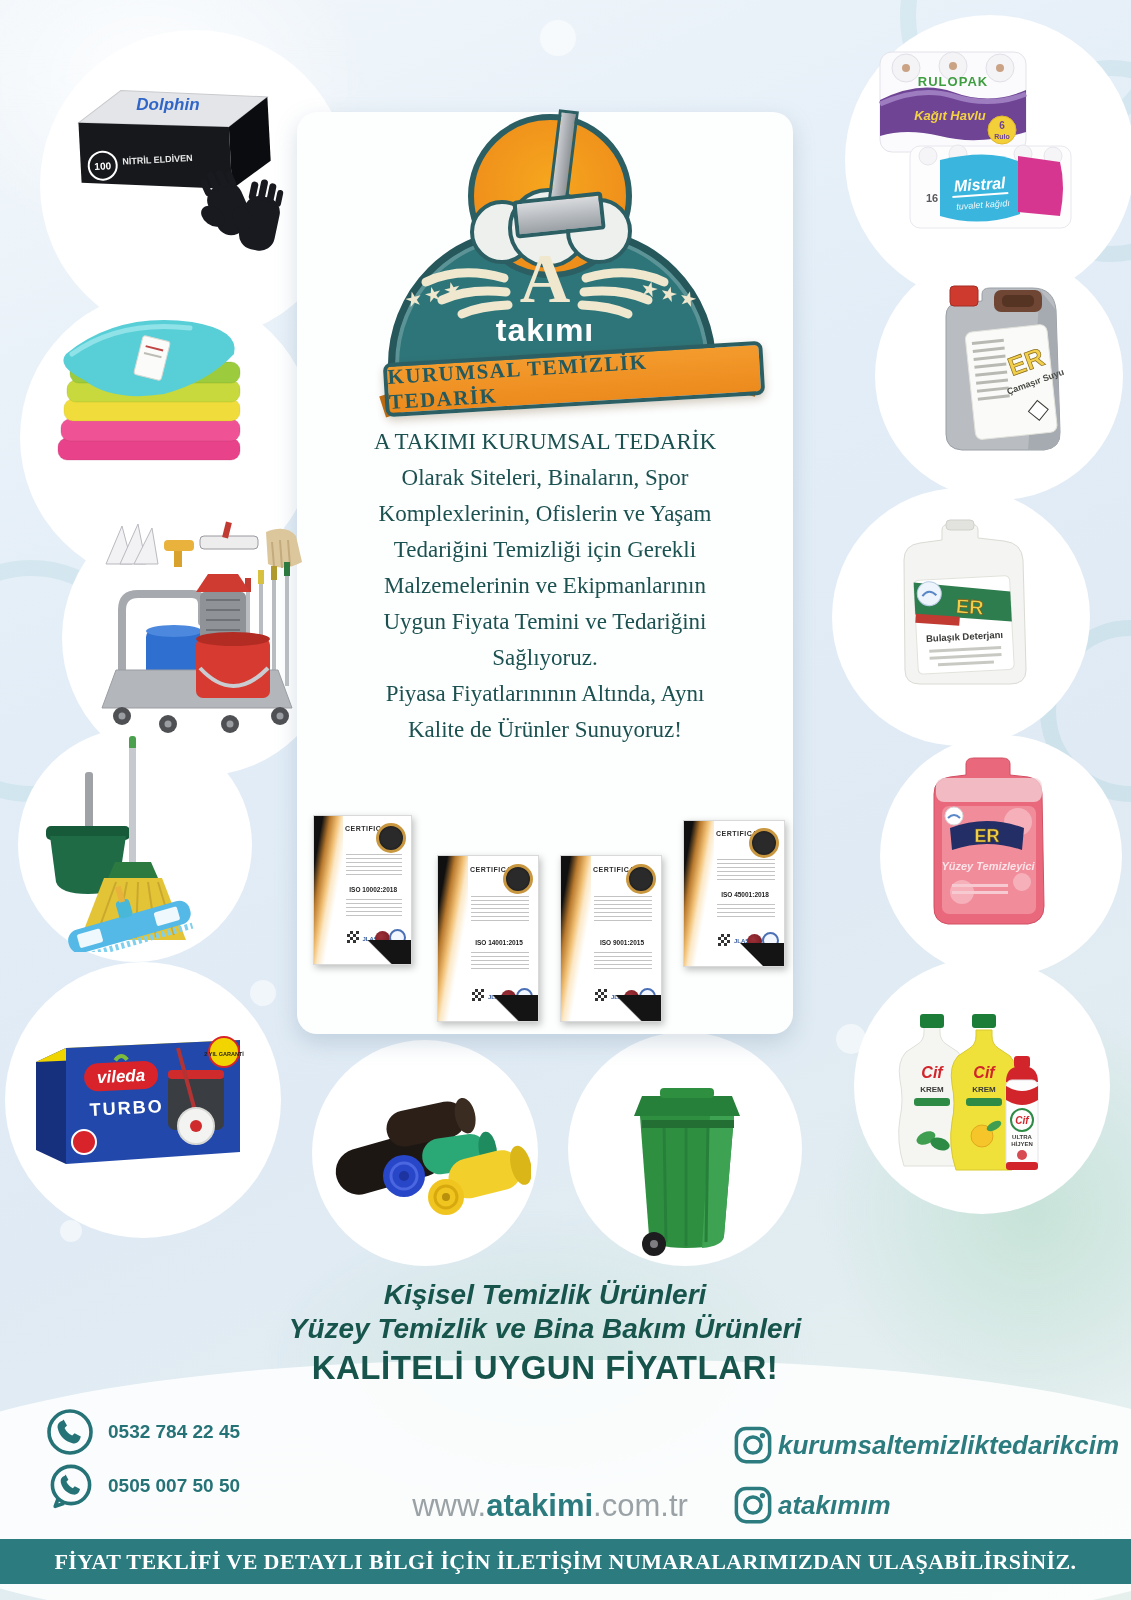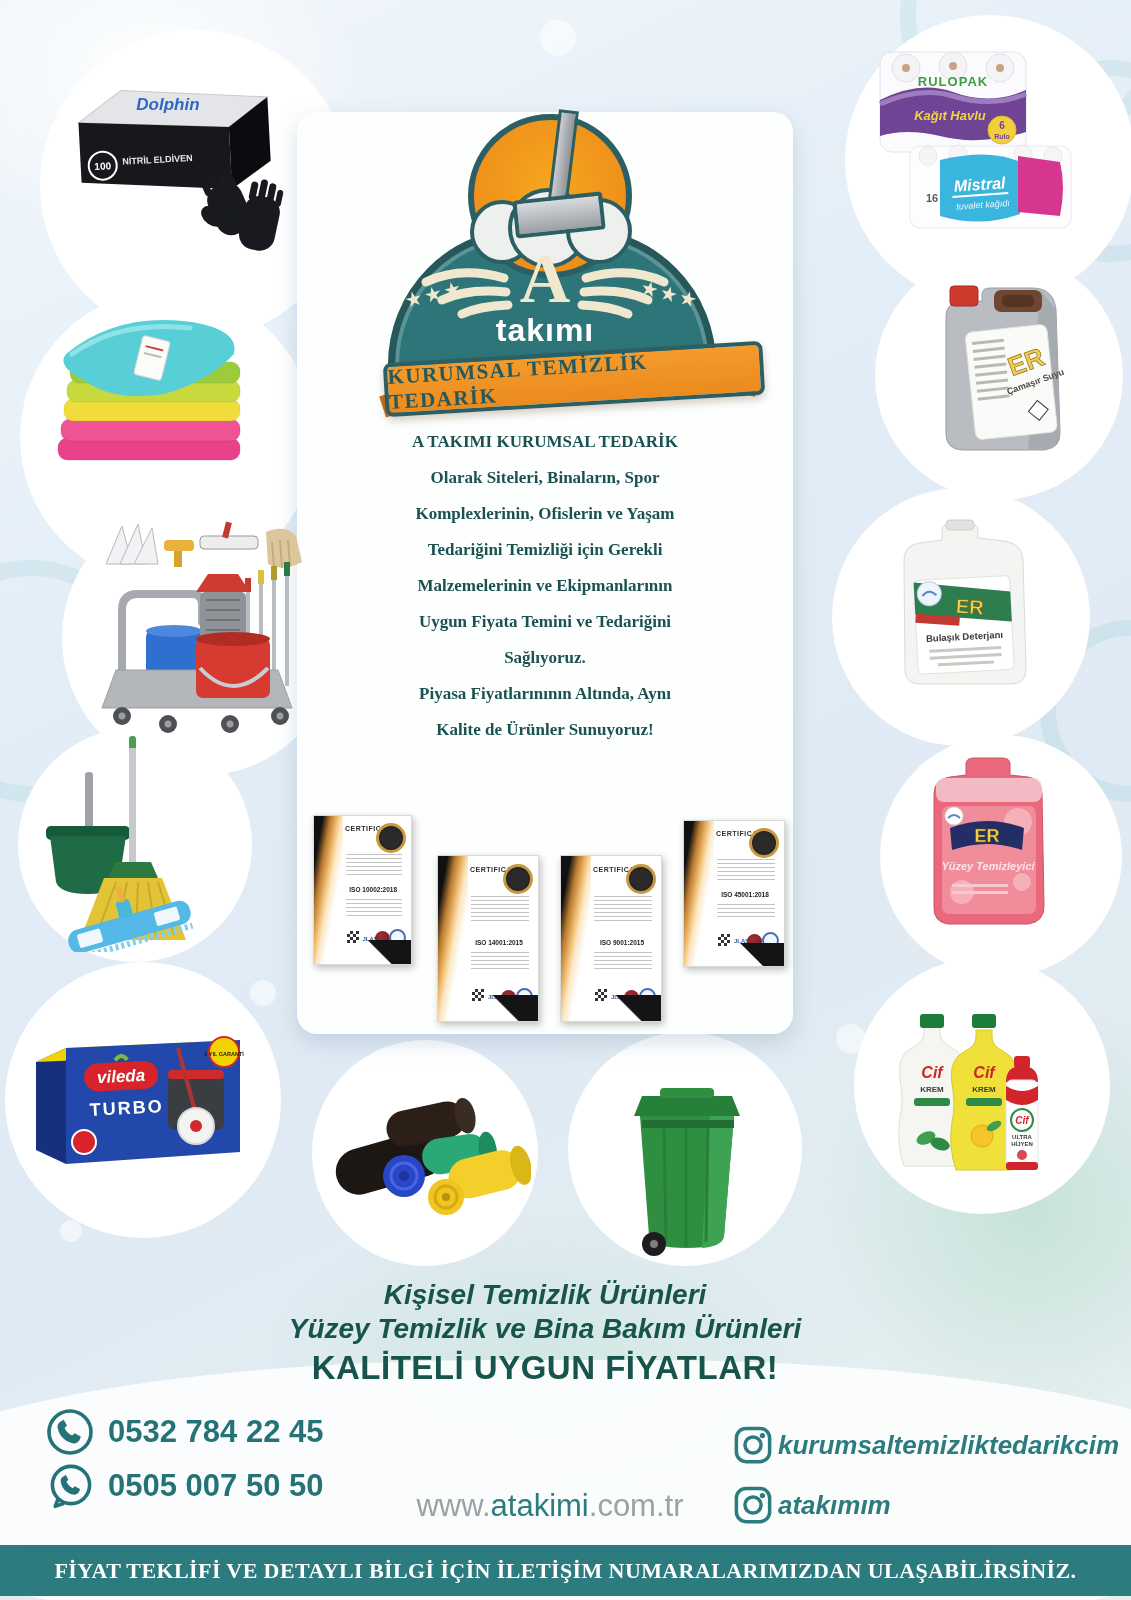--- a/index.html
+++ b/index.html
@@ -34,21 +34,21 @@
   .logo-name{position:absolute;left:388px;top:312px;width:314px;text-align:center;z-index:11;
           font-weight:bold;font-size:32px;color:#ffffff;letter-spacing:1px;}
   .stars{position:absolute;z-index:11;color:#efe8cf;font-size:20px;letter-spacing:2px;}
   .ribbon{position:absolute;left:384px;top:352px;width:372px;height:46px;background:linear-gradient(#f49b2d,#ec8a1d);
           border:4px solid #2b5f63;border-radius:8px;transform:rotate(-3.4deg);z-index:12;
           display:flex;align-items:center;justify-content:center;box-shadow:0 4px 8px rgba(90,60,10,.25);}
   .ribbon span{font-family:"Liberation Serif",serif;font-weight:bold;font-size:21px;color:#24595d;letter-spacing:1.5px;}
   .rfold{position:absolute;width:26px;height:22px;background:#c66f12;z-index:4;}
   
   .intro{position:absolute;left:303px;top:424px;width:484px;text-align:center;z-index:5;
-         font-family:"Liberation Serif",serif;font-weight:bold;color:#1b5150;font-size:17px;line-height:36px;}
+         font-family:"Liberation Serif",serif;font-weight:normal;color:#1b5150;font-size:23px;line-height:36px;}
   
   .cert{position:absolute;background:#ffffff;border:1px solid #d9d9d9;box-shadow:2px 3px 7px rgba(0,0,0,.25);overflow:hidden;}
   .cert::before{content:"";position:absolute;left:0;top:0;bottom:0;width:30%;
         background:linear-gradient(100deg,#101010 16%,#b97a2e 30%,#f2c277 44%,#fbe7c4 52%,rgba(255,255,255,0) 66%);}
   .cert::after{content:"";position:absolute;right:0;bottom:0;width:60%;height:16%;
         background:linear-gradient(45deg,rgba(255,255,255,0) 46%,#141414 48%);}
   .cert-title{position:absolute;left:32%;top:6%;font-size:7px;font-weight:bold;color:#2d2d2d;letter-spacing:.5px;}
   .cert-seal{position:absolute;right:5%;top:5%;width:24px;height:24px;border-radius:50%;
         background:radial-gradient(circle,#2a2a2a 55%,#111 100%);border:3px solid #c9973f;}
   .cert-lines{position:absolute;left:33%;width:58%;background:repeating-linear-gradient(#b9b9b9 0 1px,transparent 1px 4px);opacity:.85;}
@@ -57,28 +57,28 @@
       background:repeating-conic-gradient(#333 0% 25%,#fff 0% 50%) 0 0/6px 6px;}
   .wax{position:absolute;width:15px;height:15px;border-radius:50%;background:radial-gradient(circle at 40% 35%,#9c3038,#6d161c);}
   .bseal{position:absolute;width:13px;height:13px;border-radius:50%;border:2px solid #4a6fb5;background:#f2f6ff;}
   .jlas{position:absolute;font-size:6px;font-weight:bold;color:#3a5f9e;}
   
   .tagline{position:absolute;left:115px;top:1278px;width:860px;text-align:center;color:#17544c;z-index:5;}
   .tag1{font-size:28px;font-weight:bold;line-height:34px;font-style:italic;}
   .tag3{font-size:33px;font-weight:bold;letter-spacing:.5px;margin-top:3px;}
   
   .crow{position:absolute;display:flex;align-items:center;gap:14px;z-index:6;}
-  .crow .txt{font-size:31px;font-weight:bold;color:#267377;}
+  .crow .txt{font-size:19px;font-weight:bold;color:#267377;}
   .website{position:absolute;left:360px;top:1488px;width:380px;text-align:center;font-size:31px;z-index:6;}
   .website .w1{color:#9aa2a6;font-weight:normal;}
-  .website .w2{color:#2b7b7f;font-weight:normal;}
+  .website .w2{color:#2b7b7f;font-weight:bold;}
   .insta{position:absolute;display:flex;align-items:center;gap:4px;z-index:6;}
   .insta .txt{font-size:26px;font-weight:bold;font-style:italic;color:#2b7b7f;}
   
-  .footer{position:absolute;left:0;bottom:4px;width:1131px;height:51px;background:#2b7b7f;
+  .footer{position:absolute;left:0;bottom:16px;width:1131px;height:45px;background:#2b7b7f;
           display:flex;align-items:center;justify-content:center;z-index:20;}
   .footer span{font-family:"Liberation Serif",serif;font-weight:bold;font-size:22px;color:#ffffff;letter-spacing:.4px;}
   svg text{font-family:"Liberation Sans",sans-serif;}
 </style>
 </head>
 <body>
 
 <div class="page">
 
   <div class="ring" style="left:900px;top:-120px;width:240px;height:240px;"></div>

